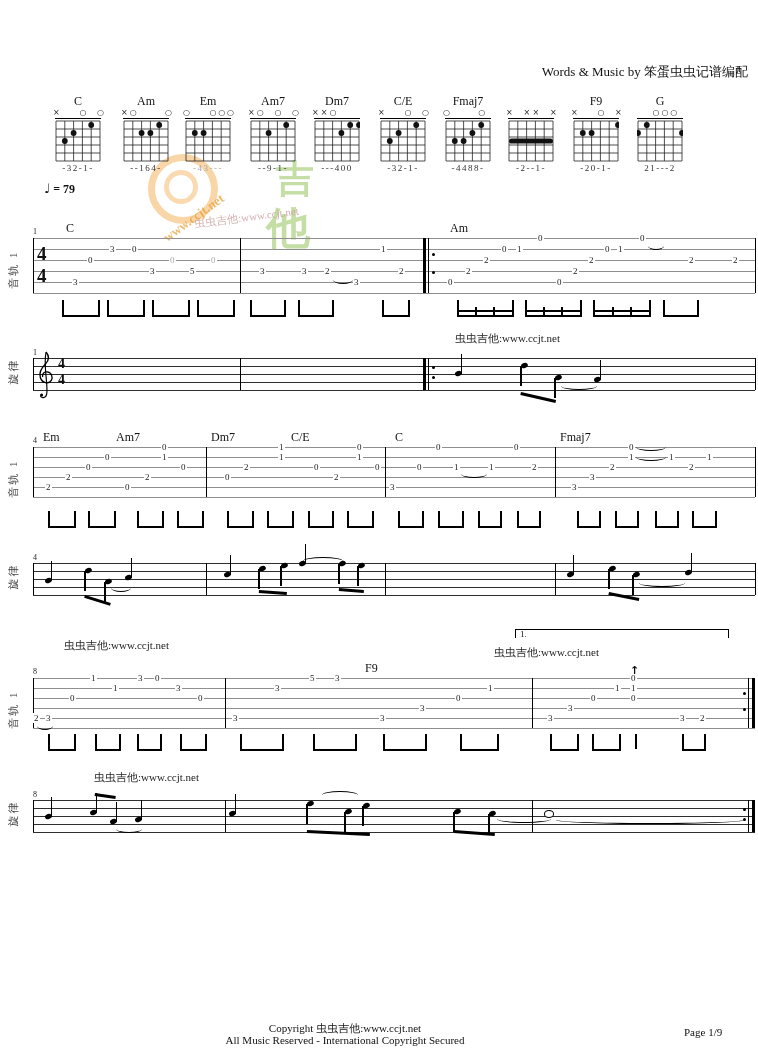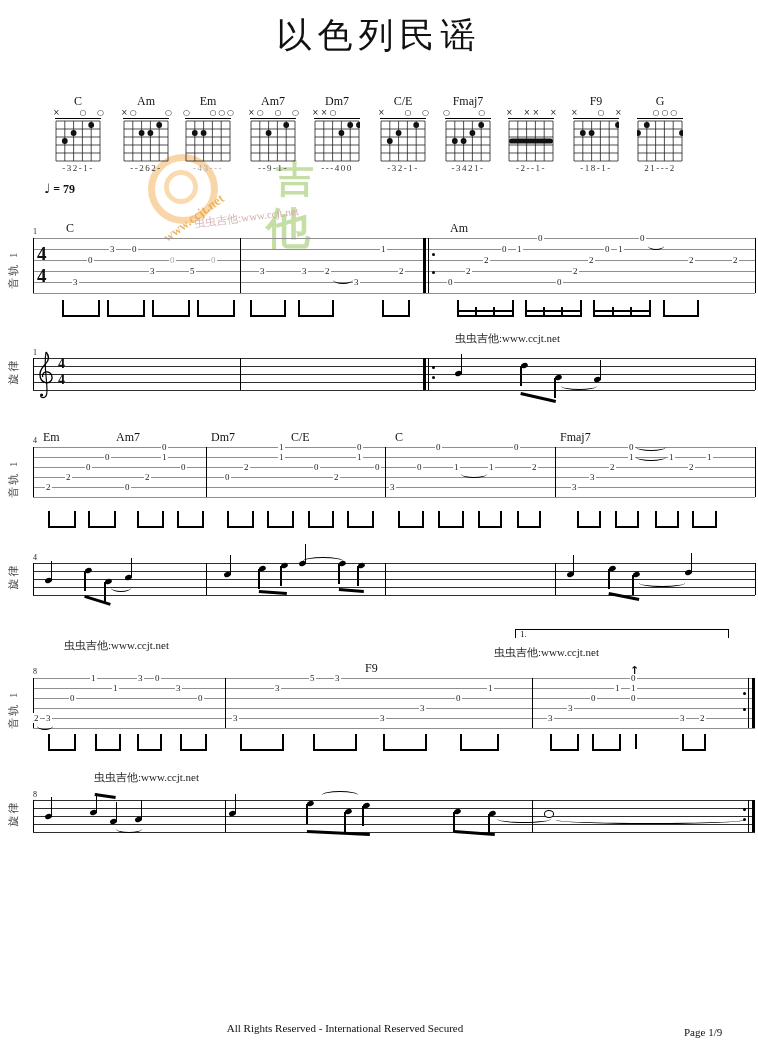--- a/index.html
+++ b/index.html
@@ -54,21 +54,21 @@
   .wmring{position:absolute;border-radius:50%;border:7px solid #f2a43c;opacity:.45;}
   .wmring.inner{border-width:5px;opacity:.4;}
   .wmgreen{position:absolute;font-size:38px;font-weight:bold;color:#8bbf4d;opacity:.5;line-height:38px;}
   .wmarc{position:absolute;font-size:13px;font-weight:bold;color:#e8a33d;opacity:.75;white-space:nowrap;}
   .wmsite{position:absolute;font-size:11px;color:#c99a9a;opacity:.8;white-space:nowrap;}
 </style>
 </head>
 <body>
 
 <div class="page">
-  <div class="title">以色列民谣</div>
+  <div class="credit">Words &amp; Music by 笨蛋虫虫记谱编配</div>
 
   <div id="wmlogo">
     <div class="wmring" style="left: 8px; top: 6px; width: 56px; height: 56px; border-color: rgb(242, 164, 60);"></div>
     <div class="wmring inner" style="left: 24px; top: 22px; width: 24px; height: 24px; border-color: rgb(242, 164, 60);"></div>
     <div class="wmgreen" style="left:136px;top:12px;">吉</div>
     <div class="wmgreen" style="left:126px;top:62px;font-size:44px;">他</div>
     <div class="wmarc" style="left:18px;top:62px;transform:rotate(-36deg);">www.ccjt.net</div>
     <div class="wmsite" style="left:54px;top:62px;transform:rotate(-7deg);">虫虫吉他:www.ccjt.net</div>
   </div>
 
@@ -121,21 +121,21 @@
           <line x1="27.400000000000002" y1="1" x2="27.400000000000002" y2="41" stroke="#222" stroke-width="0.8"></line>
           <line x1="1" y1="25" x2="45" y2="25" stroke="#222" stroke-width="0.8"></line>
           <line x1="36.2" y1="1" x2="36.2" y2="41" stroke="#222" stroke-width="0.8"></line>
           <line x1="1" y1="33" x2="45" y2="33" stroke="#222" stroke-width="0.8"></line>
           <line x1="45" y1="1" x2="45" y2="41" stroke="#222" stroke-width="0.8"></line>
           <line x1="1" y1="41" x2="45" y2="41" stroke="#222" stroke-width="0.8"></line>
           <circle cx="36.2" cy="5" r="2.9" fill="#111"></circle>
           <circle cx="18.6" cy="13" r="2.9" fill="#111"></circle>
           <circle cx="27.400000000000002" cy="13" r="2.9" fill="#111"></circle>
         </svg>
-        <div class="cfing">--262-</div>
+        <div class="cfing">--164-</div>
       </div>
       <div class="chord" style="left: 177px; top: 95px;">
         <div class="cname">Em</div>
         <div class="cmark">
           <div class="mkch" style="left: -2px;">○</div>
           <div class="mkch" style="left: 24.4px;">○</div>
           <div class="mkch" style="left: 33.2px;">○</div>
           <div class="mkch" style="left: 42px;">○</div>
         </div>
         <svg width="46" height="43">
@@ -251,21 +251,21 @@
           <line x1="1" y1="25" x2="45" y2="25" stroke="#222" stroke-width="0.8"></line>
           <line x1="36.2" y1="1" x2="36.2" y2="41" stroke="#222" stroke-width="0.8"></line>
           <line x1="1" y1="33" x2="45" y2="33" stroke="#222" stroke-width="0.8"></line>
           <line x1="45" y1="1" x2="45" y2="41" stroke="#222" stroke-width="0.8"></line>
           <line x1="1" y1="41" x2="45" y2="41" stroke="#222" stroke-width="0.8"></line>
           <circle cx="36.2" cy="5" r="2.9" fill="#111"></circle>
           <circle cx="27.400000000000002" cy="13" r="2.9" fill="#111"></circle>
           <circle cx="9.8" cy="21" r="2.9" fill="#111"></circle>
           <circle cx="18.6" cy="21" r="2.9" fill="#111"></circle>
         </svg>
-        <div class="cfing">-3421-</div>
+        <div class="cfing">-4488-</div>
       </div>
       <div class="chord" style="left: 500px; top: 95px;">
         <div class="cname"></div>
         <div class="cmark">
           <div class="mkch" style="left: -2px;">×</div>
           <div class="mkch" style="left: 15.6px;">×</div>
           <div class="mkch" style="left: 24.4px;">×</div>
           <div class="mkch" style="left: 42px;">×</div>
         </div>
         <svg width="46" height="43">
@@ -302,21 +302,21 @@
           <line x1="27.400000000000002" y1="1" x2="27.400000000000002" y2="41" stroke="#222" stroke-width="0.8"></line>
           <line x1="1" y1="25" x2="45" y2="25" stroke="#222" stroke-width="0.8"></line>
           <line x1="36.2" y1="1" x2="36.2" y2="41" stroke="#222" stroke-width="0.8"></line>
           <line x1="1" y1="33" x2="45" y2="33" stroke="#222" stroke-width="0.8"></line>
           <line x1="45" y1="1" x2="45" y2="41" stroke="#222" stroke-width="0.8"></line>
           <line x1="1" y1="41" x2="45" y2="41" stroke="#222" stroke-width="0.8"></line>
           <circle cx="9.8" cy="13" r="2.9" fill="#111"></circle>
           <circle cx="18.6" cy="13" r="2.9" fill="#111"></circle>
           <circle cx="45" cy="5" r="2.9" fill="#111"></circle>
         </svg>
-        <div class="cfing">-18-1-</div>
+        <div class="cfing">-20-1-</div>
       </div>
       <div class="chord" style="left: 629px; top: 95px;">
         <div class="cname">G</div>
         <div class="cmark">
           <div class="mkch" style="left: 15.6px;">○</div>
           <div class="mkch" style="left: 24.4px;">○</div>
           <div class="mkch" style="left: 33.2px;">○</div>
         </div>
         <svg width="46" height="43">
           <line x1="1" y1="1" x2="1" y2="41" stroke="#222" stroke-width="0.8"></line>
@@ -669,16 +669,17 @@
       </div>
     </div>
   <div id="wmtexts">
       <div class="wmtext" style="left: 455px; top: 331px;">虫虫吉他:www.ccjt.net</div>
       <div class="wmtext" style="left: 64px; top: 638px;">虫虫吉他:www.ccjt.net</div>
       <div class="wmtext" style="left: 494px; top: 645px;">虫虫吉他:www.ccjt.net</div>
       <div class="wmtext" style="left: 94px; top: 770px;">虫虫吉他:www.ccjt.net</div>
     </div>
 
   <div class="footer">
-    <div>All Rights Reserved - International Reserved Secured</div>
+    <div>Copyright 虫虫吉他:www.ccjt.net</div>
+    <div>All Music Reserved - International Copyright Secured</div>
   </div>
   <div class="pagenum">Page 1/9</div>
 </div>
 
 </body></html>

